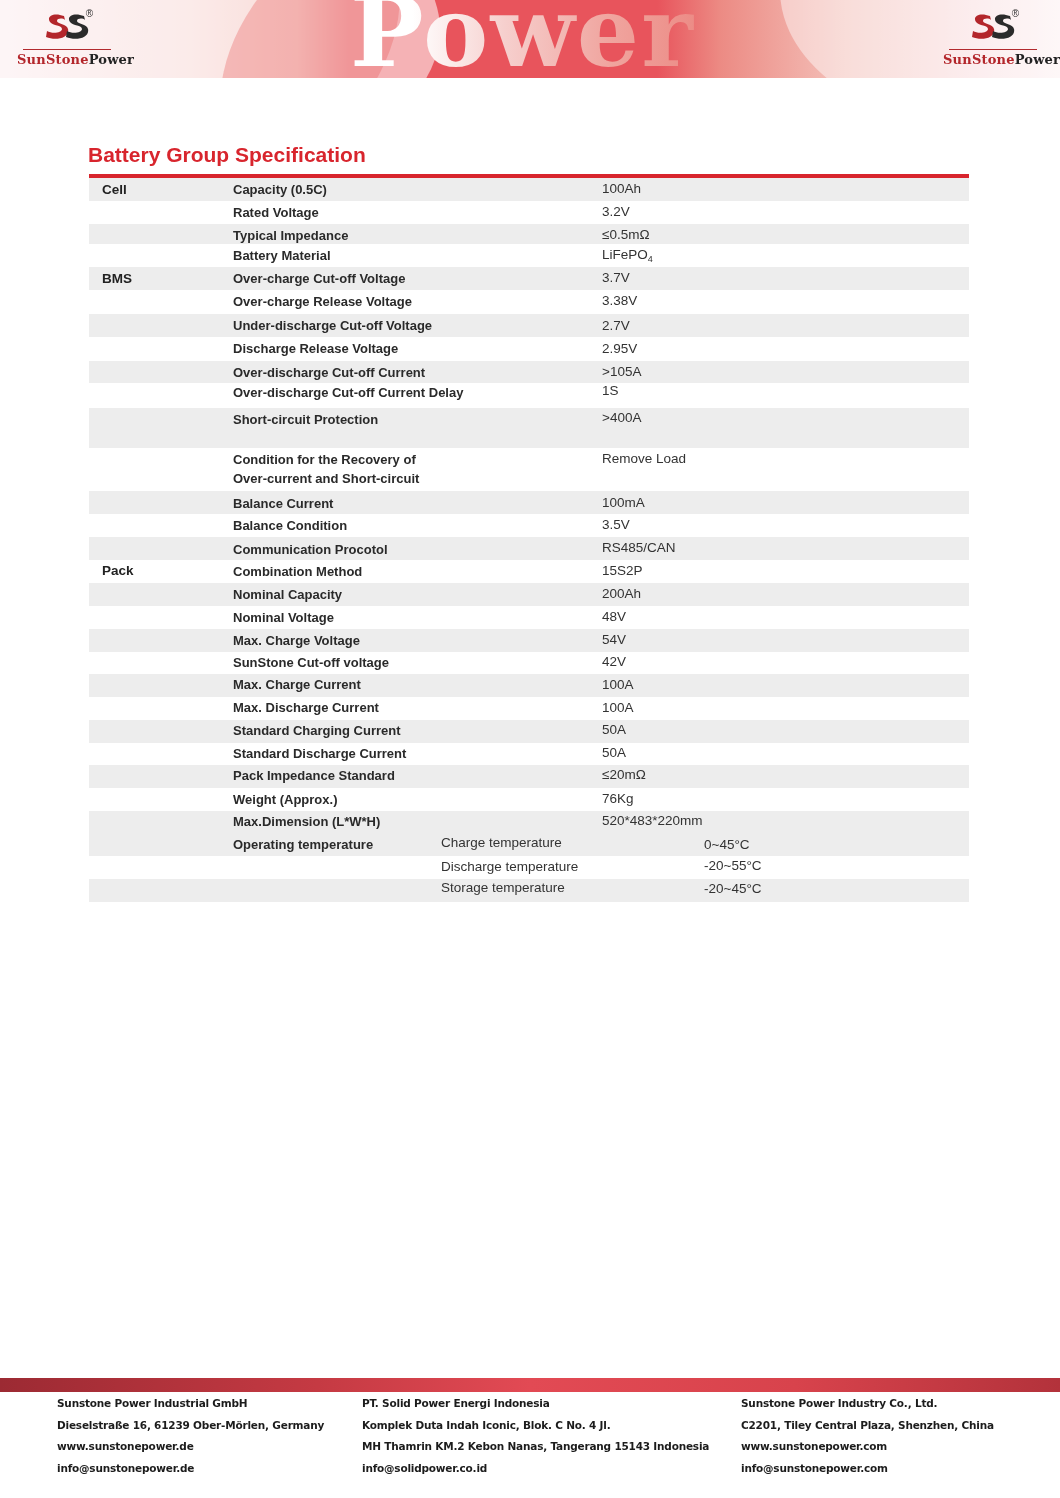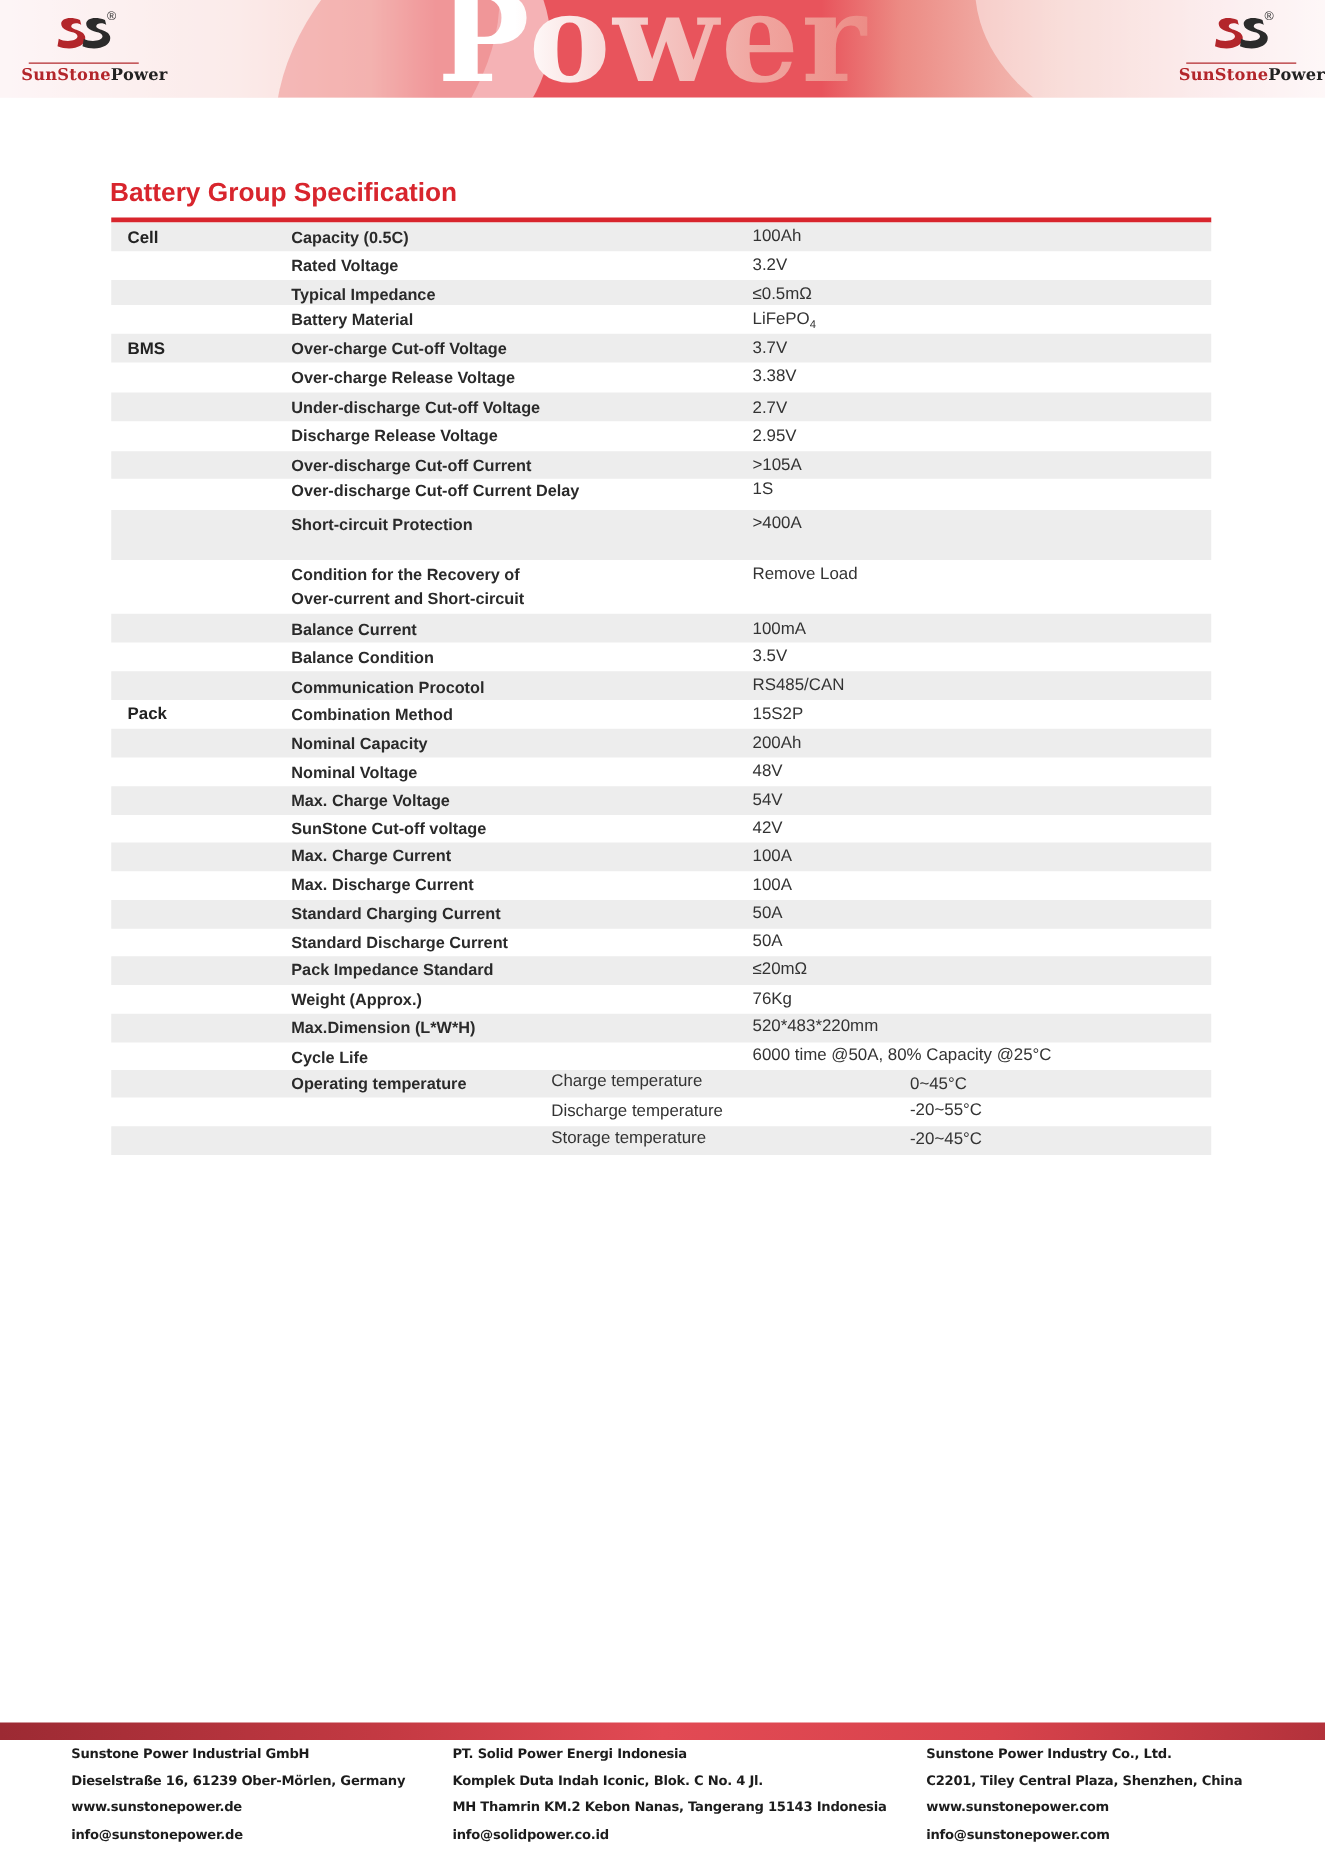--- a/index.html
+++ b/index.html
@@ -70,21 +70,21 @@
     .row .cell-param {
       position: absolute; left: 106px; font-weight: bold; font-size: 13px; color: #2a2a2a; line-height: 19px; margin-left: 38px;
     }
     .row .cell-sub {
       position: absolute; left: 352px; font-size: 13.5px; color: #333;
     }
     .row .cell-value {
       position: absolute; left: 513px; font-size: 13.5px; color: #333;
     }
     .row .cell-subvalue {
-      position: absolute; left: 615px; font-size: 13.5px; color: #333; margin-left: 24px;
+      position: absolute; left: 615px; font-size: 13.5px; color: #333;
     }
     sub.idx { font-size: 9px; vertical-align: -3px; }
 
     
     .footer-bar {
       position: absolute; left: 0; top: 1378px; width: 1060px; height: 14px;
       background: linear-gradient(90deg, #9c2a33 0%, #c53a43 30%, #e24a54 50%, #d8434c 75%, #b3323b 100%);
     }
     .footer-col { position: absolute; top: 1396px; font-family: "DejaVu Sans", sans-serif; font-weight: bold; font-size: 10.5px; color: #1c1c1c; }
     .footer-col div { height: 21.5px; line-height: 15px; white-space: nowrap; letter-spacing: -0.2px; }
@@ -266,24 +266,20 @@
   <div class="row" style="height:23px">
     <span class="cell-param" style="top:2px">Weight (Approx.)</span>
     <span class="cell-value" style="top:3px">76Kg</span>
   </div>
 
   <div class="row shaded" style="height:23px">
     <span class="cell-param" style="top:1px">Max.Dimension (L*W*H)</span>
     <span class="cell-value" style="top:2px">520*483*220mm</span>
   </div>
 
-  <div class="row" style="height:22px">
-    <span class="cell-param" style="top:2px">Cycle Life</span>
-    <span class="cell-value" style="top:2px">6000 time @50A, 80% Capacity @25°C</span>
-  </div>
 
   <div class="row shaded" style="height:22px">
     <span class="cell-param" style="top:1px">Operating temperature</span>
     <span class="cell-sub" style="top:1px">Charge temperature</span>
     <span class="cell-subvalue" style="top:3px">0~45°C</span>
   </div>
   <div class="row" style="height:23px">
     <span class="cell-sub" style="top:3px">Discharge temperature</span>
     <span class="cell-subvalue" style="top:2px">-20~55°C</span>
   </div>

